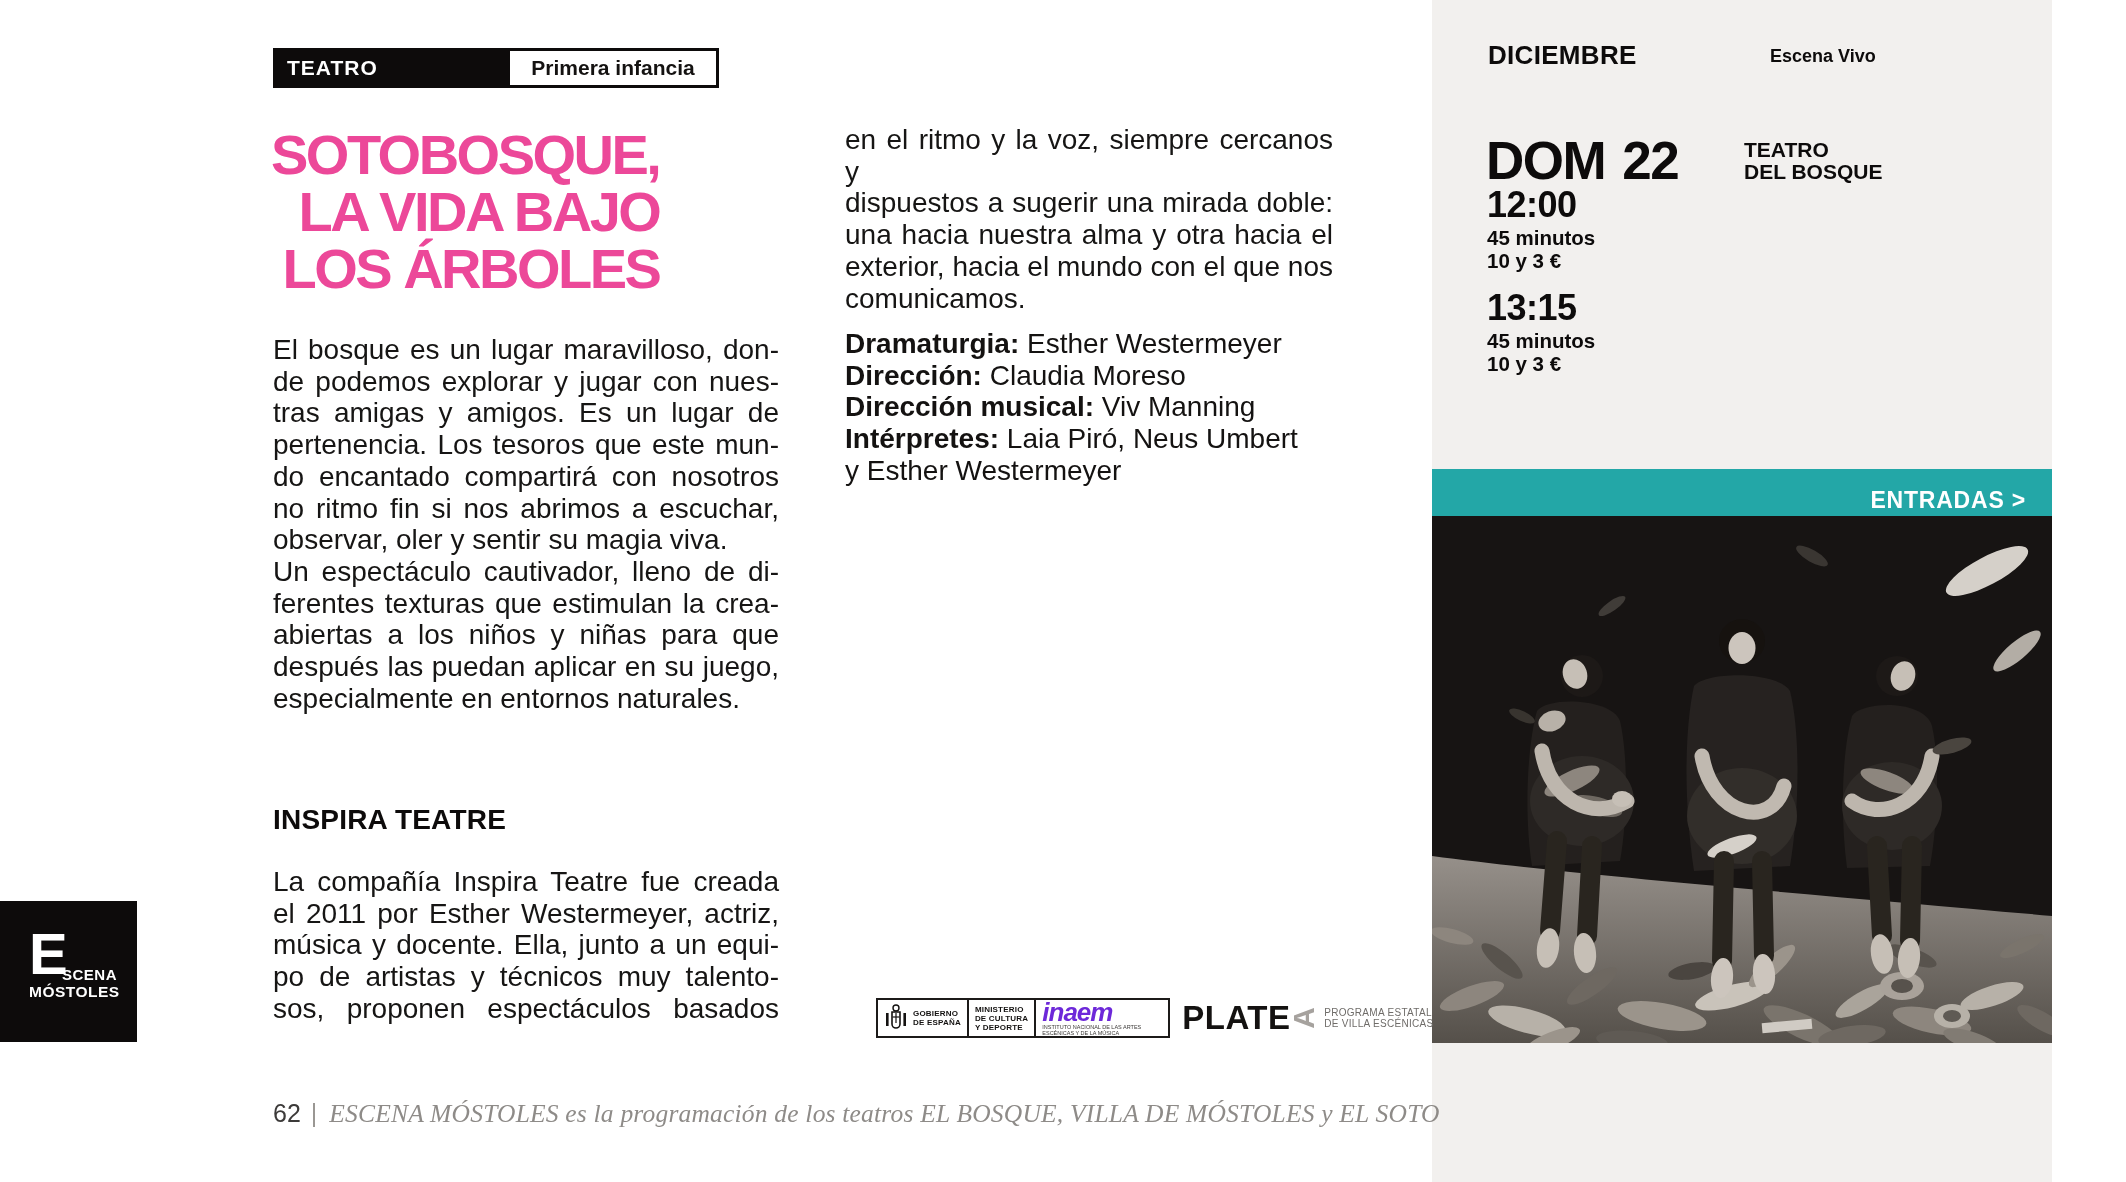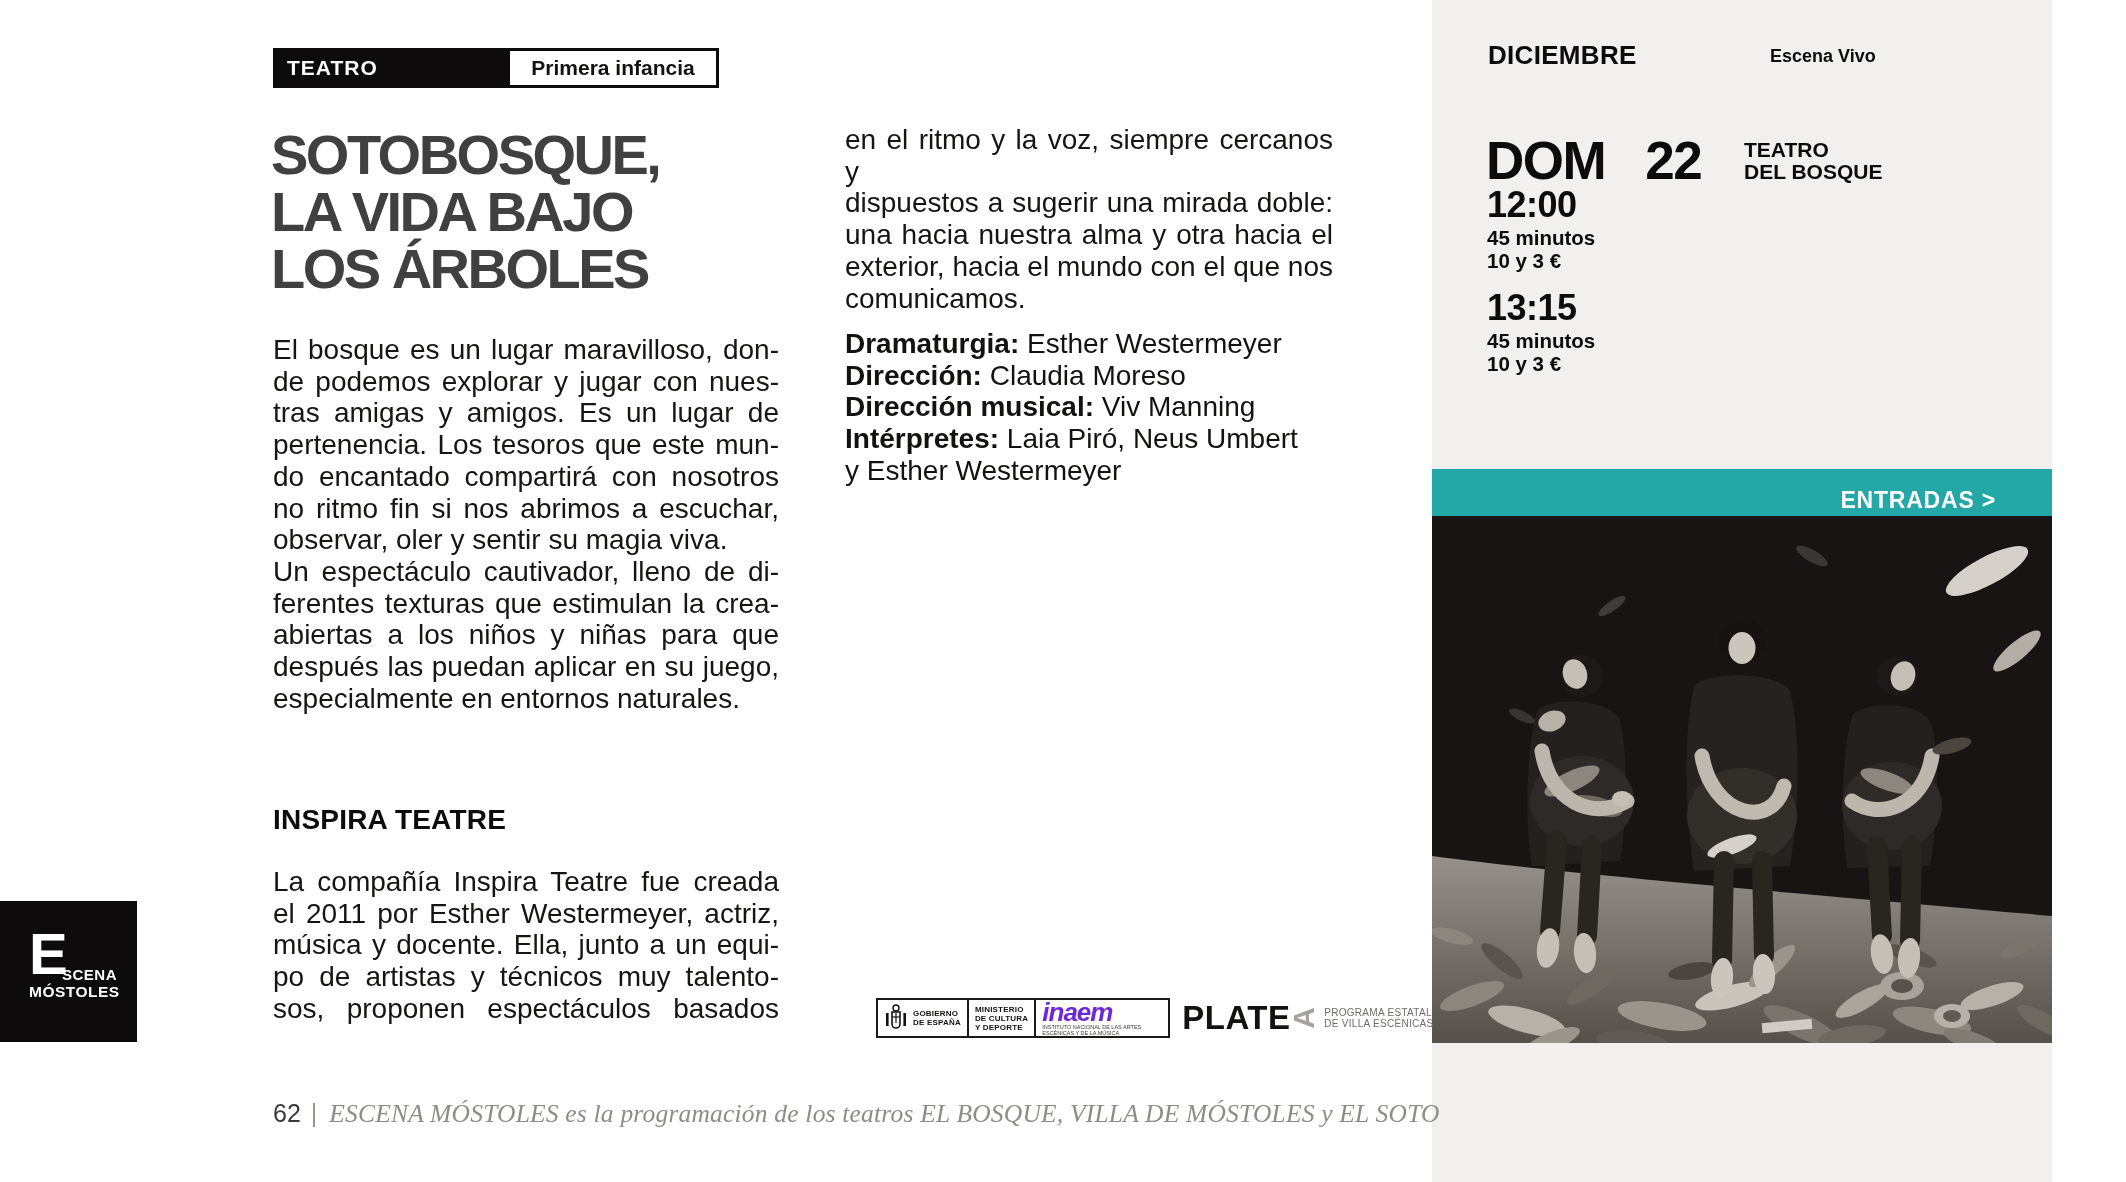--- a/index.html
+++ b/index.html
@@ -15,21 +15,21 @@
     width:234px; background:#0d0b0b; color:#fff; display:flex; align-items:center;
     padding-left:14px; box-sizing:border-box; font-weight:bold; font-size:21px; letter-spacing:1px;
   }
   .badge-infancia {
     width:212px; background:#fff; border:3px solid #0d0b0b; box-sizing:border-box;
     display:flex; align-items:center; justify-content:center; font-weight:bold; font-size:21px;
   }
 
   
   .title { left:271px; top:126px; font-size:56px; line-height:57px; font-weight:bold;
-           letter-spacing:-2.5px; color:#404040; }
+           letter-spacing:-2.5px; color:#ec4899;text-align:right; }
 
   
   .para { font-size:28px; line-height:31.7px; color:#161514; }
   .pline { white-space:nowrap; }
   .jblock .pline.just { white-space:normal; text-align:justify; text-align-last:justify; }
   .heading { font-size:28px; font-weight:bold; color:#0d0b0b; letter-spacing:0.2px; }
 
   .credits { font-size:28px; line-height:31.7px; }
   .credit-label { font-weight:bold; }
 
@@ -58,29 +58,29 @@
   .footer-num { font-size:25px; font-weight:normal; color:#3c3a39; }
   .footer-bar { font-size:25px; color:#9a9793; margin:0 12px 0 10px; font-weight:normal; }
   .footer-text { font-family:"Liberation Serif", serif; font-style:italic; font-size:25.5px;
                  color:#8e8b88; letter-spacing:0.2px; }
 
   
   .panel { left:1432px; top:0; width:620px; height:1182px; background:#f2f0ee; }
   .month { left:56px; top:40px; font-size:26px; font-weight:bold; letter-spacing:0.3px; color:#0d0b0b; }
   .program { left:338px; top:46px; font-size:18px; font-weight:bold; color:#0d0b0b; }
   .dayrow { left:54px; top:130px; display:flex; font-size:53px; font-weight:bold; letter-spacing:-1.5px; color:#0d0b0b; }
-  .day-num { margin-left:40px;text-align:center; }
+  .day-num { margin-left:17px;text-align:center; }
   .venue { left:312px; top:139px; font-size:21px; font-weight:bold; line-height:22px; color:#0d0b0b; }
   .shows { left:55px; top:183px; }
   .show + .show { margin-top:14px; }
   .show-time { font-size:36px; font-weight:bold; letter-spacing:-0.5px; line-height:43px; color:#0d0b0b; }
   .show-dur, .show-price { font-size:20.5px; font-weight:bold; line-height:23px; color:#0d0b0b; }
   .tickets {
     left:0; top:469px; width:620px; height:63px; background:#23a7a7; color:#fff;
-    display:flex; align-items:center; justify-content:flex-end; padding-right:56px;
+    display:flex; align-items:center; justify-content:flex-end; padding-right:26px;
     box-sizing:border-box; font-size:23px; font-weight:bold; letter-spacing:0.8px; cursor:pointer;
   }
   .photo { left:0; top:516px; width:620px; height:527px; }
   .photo svg { display:block; }
 </style>
 </head>
 <body>
 
 <div id="page">
 

